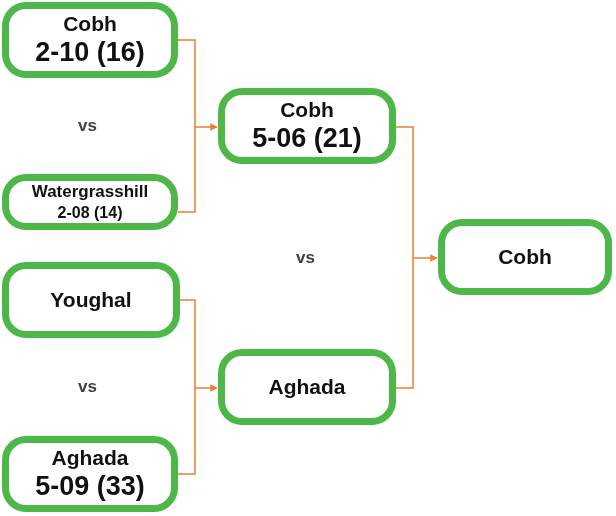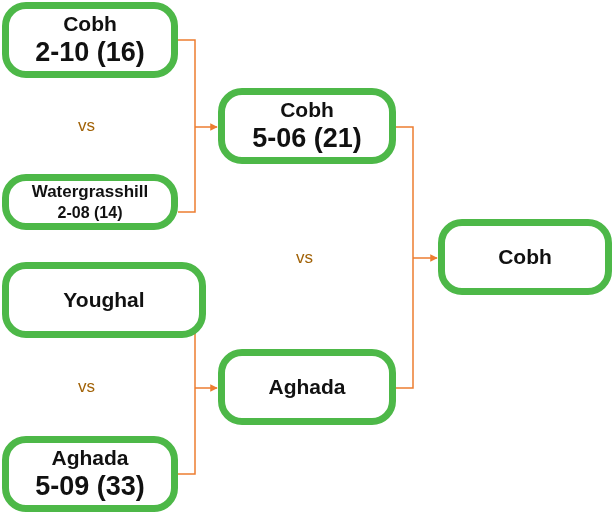--- a/index.html
+++ b/index.html
@@ -5,21 +5,21 @@
     html, body { margin: 0; padding: 0; background: #ffffff; }
     body { width: 616px; height: 516px; position: relative; overflow: hidden;
            font-family: "Liberation Sans", "DejaVu Sans", sans-serif; }
     .box { position: absolute; box-sizing: border-box; background: #fff;
            border: 7px solid #4DB848; border-radius: 24px;
            display: flex; flex-direction: column; align-items: center; justify-content: center;
            color: #111; font-weight: bold; text-align: center; line-height: 1.2; }
     .box .team { font-size: 21px; }
     .box .score { font-size: 27px; }
     .box.small .team { font-size: 17px; }
-    .vs { position: absolute; font-weight: normal; font-size: 17px; color: #a16207; }
+    .vs { position: absolute; font-weight: bold; font-size: 17px; color: #404040; }
     svg.links { position: absolute; left: 0; top: 0; }
   </style>
 </head>
 <body>
 
 <svg class="links" width="616" height="516">
   <defs>
     <marker id="arr" viewBox="0 0 10 10" refX="9" refY="5" markerWidth="5" markerHeight="5" orient="auto">
       <path d="M0,0 L10,5 L0,10 z" fill="#ED7D31"></path>
     </marker>
@@ -37,21 +37,21 @@
 
 <div class="box" style="left:2px;top:2px;width:176px;height:76px;">
   <div class="team">Cobh</div>
   <div class="score">2-10 (16)</div>
 </div>
 <div class="vs" style="left:78px;top:116px;">vs</div>
 <div class="box small" style="left:2px;top:174px;width:176px;height:56px;">
   <div class="team">Watergrasshill</div>
   <div class="score" style="font-size:16px;">2-08 (14)</div>
 </div>
-<div class="box" style="left:2px;top:262px;width:204px;height:76px;">
+<div class="box" style="left:2px;top:262px;width:178px;height:76px;">
   <div class="team">Youghal</div>
 </div>
 <div class="vs" style="left:78px;top:377px;">vs</div>
 <div class="box" style="left:2px;top:436px;width:176px;height:76px;">
   <div class="team">Aghada</div>
   <div class="score">5-09 (33)</div>
 </div>
 
 <div class="box" style="left:218px;top:88px;width:178px;height:76px;">
   <div class="team">Cobh</div>

